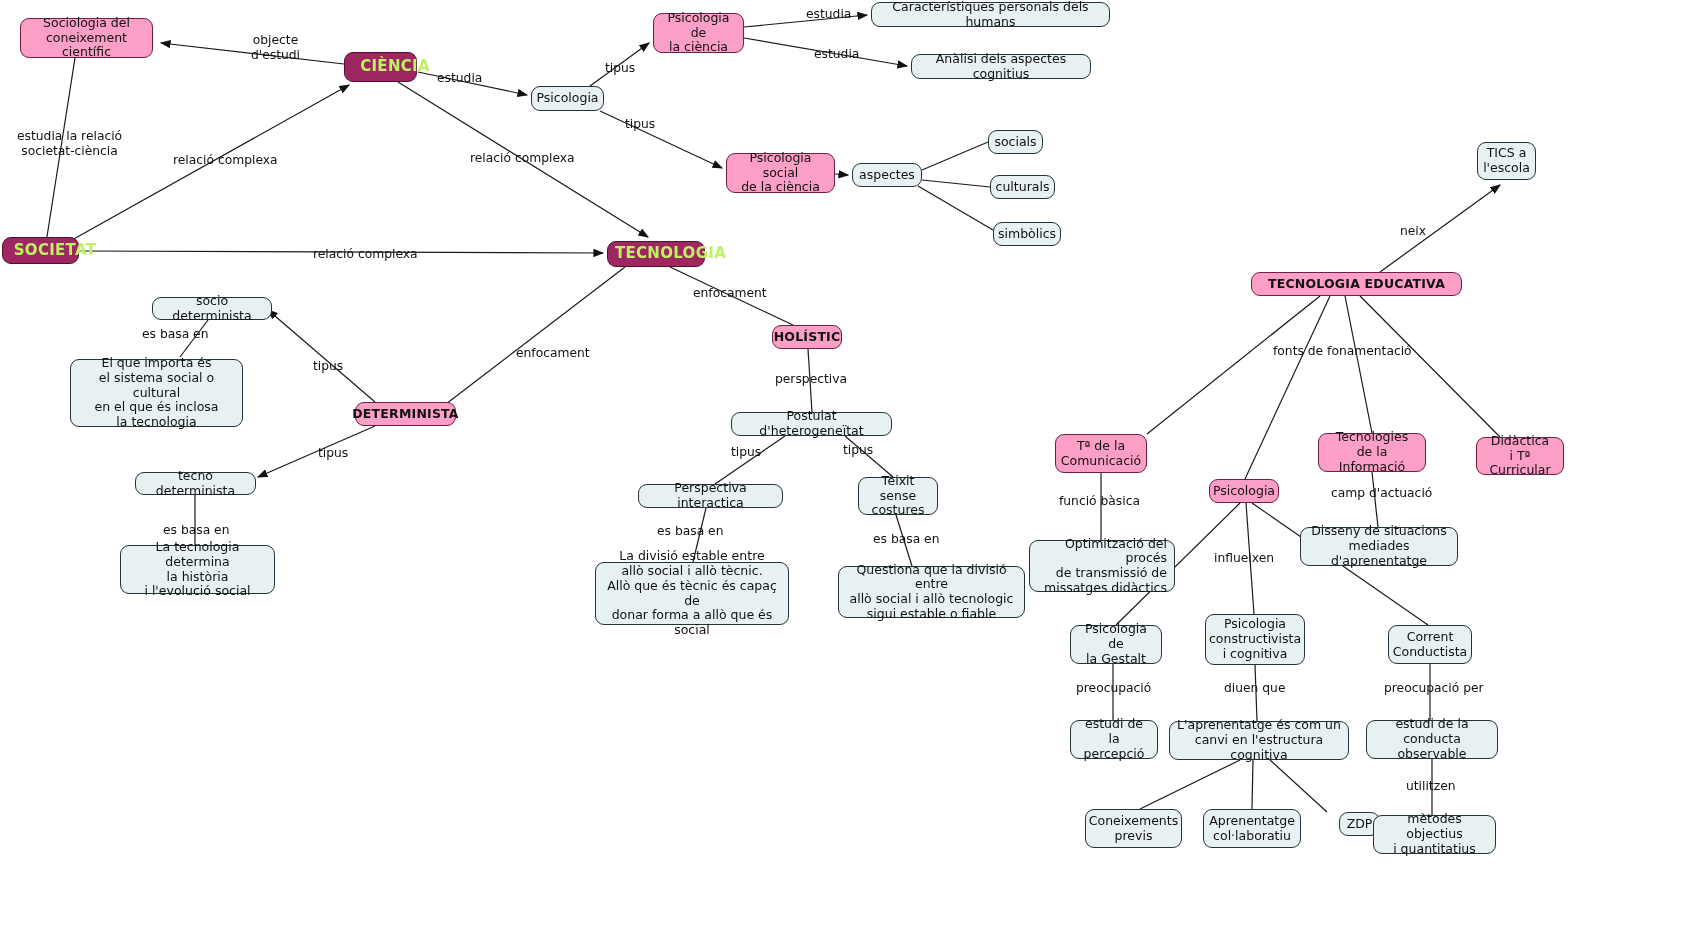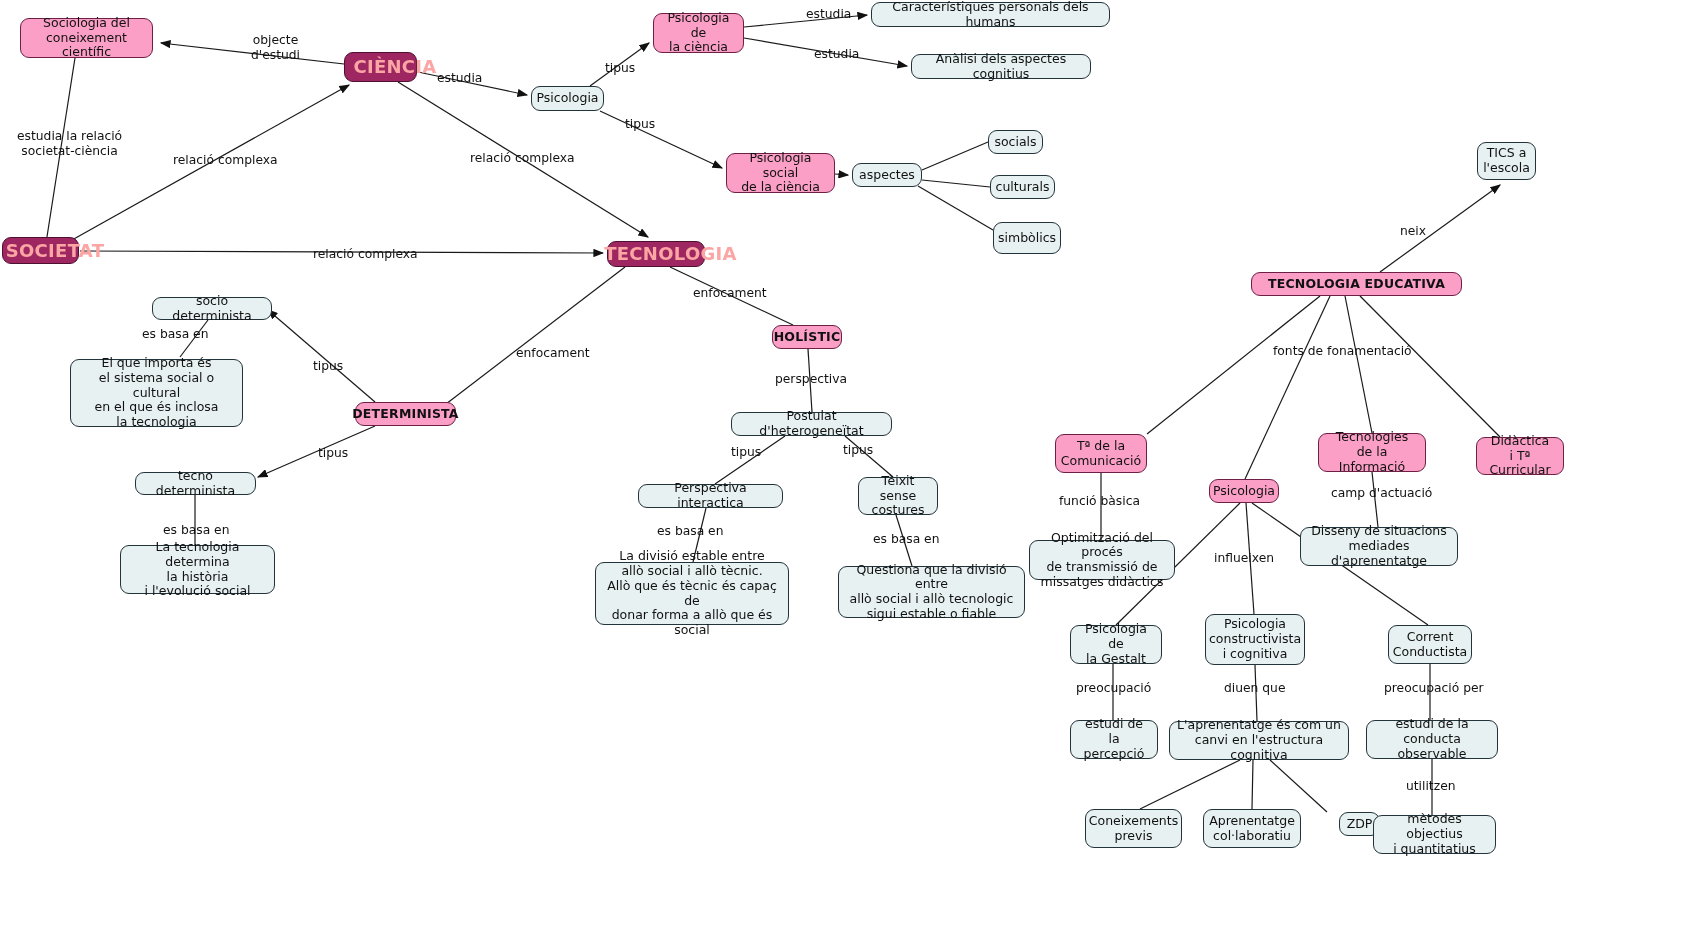--- a/index.html
+++ b/index.html
@@ -13,21 +13,21 @@
     text-align:center;
     border:1px solid #1a1a1a;
     border-radius:9px;
     line-height:1.18;
     white-space:pre-line;
     padding:3px 7px;
     color:#111;
   }
   .n-plain{background:#e8f1f2;border-color:#23333a;font-size:12.5px;}
   .n-pink{background:#fb9fc7;border-color:#6d1f45;font-size:12.5px;}
-  .n-dark{background:#9e2761;border-color:#4e1031;color:#fca5a5;font-weight:bold;font-size:18px;letter-spacing:.3px;padding-left:36px;}
+  .n-dark{background:#9e2761;border-color:#4e1031;color:#bef264;font-weight:bold;font-size:15px;letter-spacing:.3px;padding-left:36px;}
   .n-pinkbold{background:#fb9fc7;border-color:#6d1f45;font-weight:bold;font-size:12.5px;letter-spacing:.2px;}
   .elabel{
     position:absolute;
     font-size:12.3px;
     color:#111;
     white-space:pre-line;
     text-align:center;
     background:transparent;
     line-height:1.2;
   }
@@ -95,21 +95,21 @@
       <div class="node n-plain" style="left: 531px; top: 86px; width: 73px; height: 25px;">Psicologia</div>
       <div class="node n-pink" style="left: 653px; top: 13px; width: 91px; height: 40px;">Psicologia de
 la ciència</div>
       <div class="node n-plain" style="left: 871px; top: 2px; width: 239px; height: 25px;">Característiques personals dels humans</div>
       <div class="node n-plain" style="left: 911px; top: 54px; width: 180px; height: 25px;">Anàlisi dels aspectes cognitius</div>
       <div class="node n-pink" style="left: 726px; top: 153px; width: 109px; height: 40px;">Psicologia social
 de la ciència</div>
       <div class="node n-plain" style="left: 852px; top: 163px; width: 70px; height: 24px;">aspectes</div>
       <div class="node n-plain" style="left: 988px; top: 130px; width: 55px; height: 24px;">socials</div>
       <div class="node n-plain" style="left: 990px; top: 175px; width: 65px; height: 24px;">culturals</div>
-      <div class="node n-plain" style="left: 993px; top: 222px; width: 68px; height: 32px;">simbòlics</div>
+      <div class="node n-plain" style="left: 993px; top: 222px; width: 68px; height: 24px;">simbòlics</div>
       <div class="node n-dark" style="left: 607px; top: 241px; width: 98px; height: 26px;">TECNOLOGIA</div>
       <div class="node n-plain" style="left: 152px; top: 297px; width: 120px; height: 23px;">socio determinista</div>
       <div class="node n-plain" style="left: 70px; top: 359px; width: 173px; height: 68px;">El que importa és
 el sistema social o cultural
 en el que és inclosa
 la tecnologia</div>
       <div class="node n-pinkbold" style="left: 355px; top: 402px; width: 101px; height: 24px;">DETERMINISTA</div>
       <div class="node n-plain" style="left: 135px; top: 472px; width: 121px; height: 23px;">tecno determinista</div>
       <div class="node n-plain" style="left: 120px; top: 545px; width: 155px; height: 49px;">La tecnologia determina
 la història
@@ -129,21 +129,21 @@
       <div class="node n-plain" style="left: 1477px; top: 142px; width: 59px; height: 38px;">TICS a
 l'escola</div>
       <div class="node n-pinkbold" style="left: 1251px; top: 272px; width: 211px; height: 24px;">TECNOLOGIA EDUCATIVA</div>
       <div class="node n-pink" style="left: 1055px; top: 434px; width: 92px; height: 39px;">Tª de la
 Comunicació</div>
       <div class="node n-pink" style="left: 1318px; top: 433px; width: 108px; height: 39px;">Tecnologies
 de la Informació</div>
       <div class="node n-pink" style="left: 1476px; top: 437px; width: 88px; height: 38px;">Didàctica
 i Tª Curricular</div>
       <div class="node n-pink" style="left: 1209px; top: 479px; width: 70px; height: 24px;">Psicologia</div>
-      <div class="node n-plain" style="left: 1029px; top: 540px; width: 146px; height: 40px;">Optimització del procés
+      <div class="node n-plain" style="left: 1029px; top: 540px; width: 146px; height: 52px; text-align: right;">Optimització del procés
 de transmissió de
 missatges didàctics</div>
       <div class="node n-plain" style="left: 1300px; top: 527px; width: 158px; height: 39px;">Disseny de situacions
 mediades d'aprenentatge</div>
       <div class="node n-plain" style="left: 1070px; top: 625px; width: 92px; height: 39px;">Psicologia de
 la Gestalt</div>
       <div class="node n-plain" style="left: 1205px; top: 614px; width: 100px; height: 51px;">Psicologia
 constructivista
 i  cognitiva</div>
       <div class="node n-plain" style="left: 1388px; top: 625px; width: 84px; height: 39px;">Corrent

